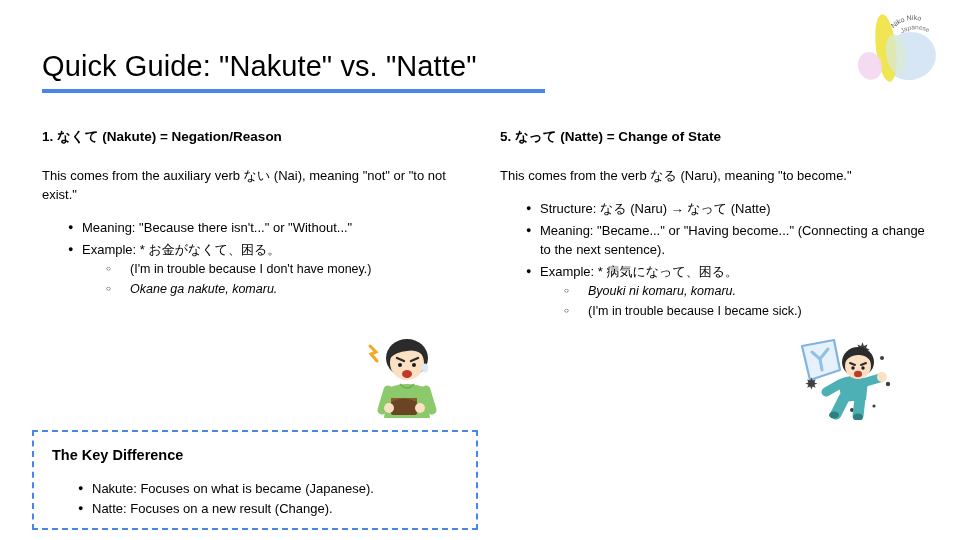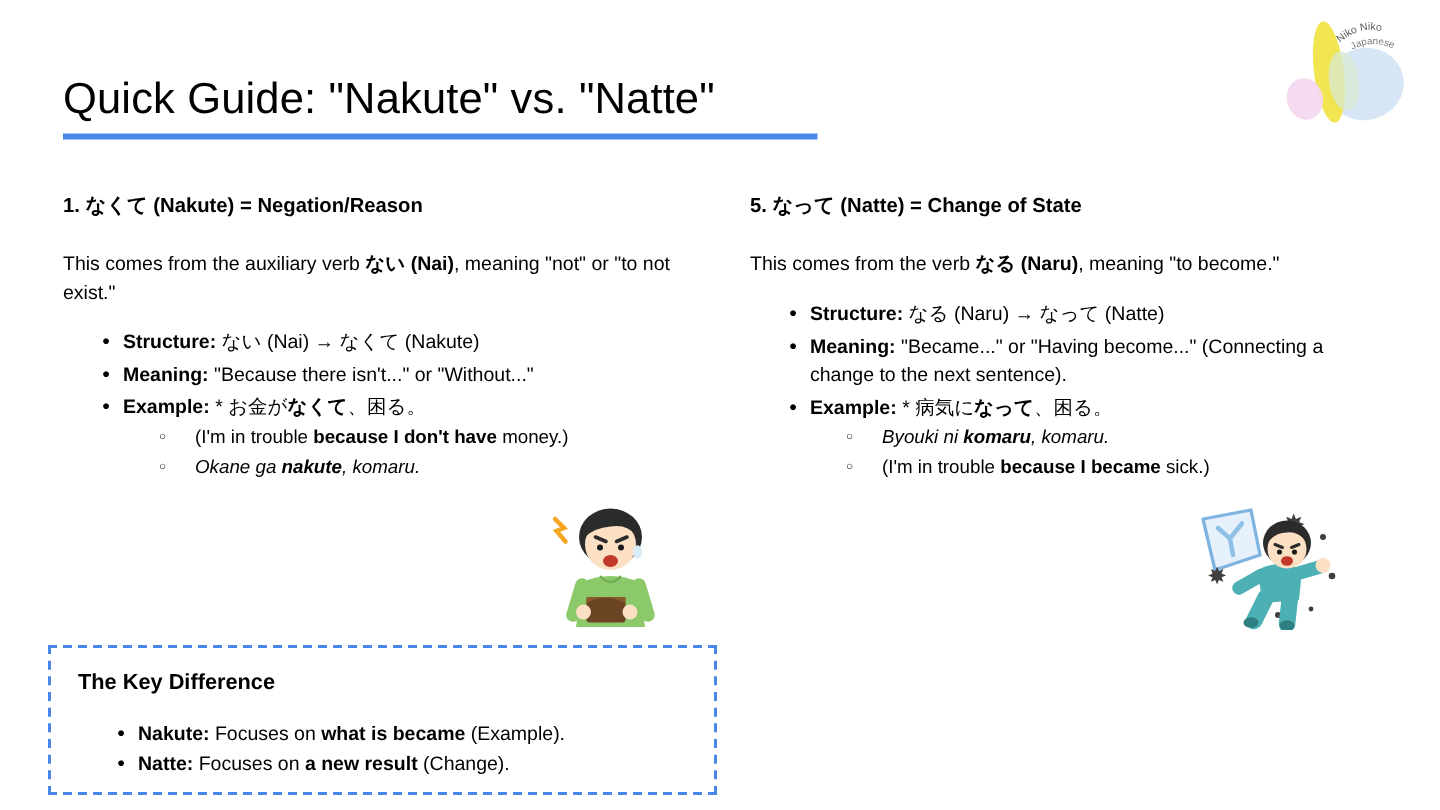--- a/index.html
+++ b/index.html
@@ -108,21 +108,21 @@
   ul.lvl2 > li::before {
     content: "\25CB";
     position: absolute;
     left: 0;
     top: 0;
     font-size: 8px;
     line-height: 20px;
     color: #000;
   }
 
-  b, .b { font-weight: bold; }
+  b, .b { font-weight: normal; }
   i, .i { font-style: italic; }
 
   
   .illus { position: absolute; }
   .illus-wallet { left: 362px; top: 334px; width: 82px; height: 86px; }
   .illus-sick   { left: 796px; top: 336px; width: 100px; height: 84px; }
   .illus svg { display: block; }
 
   
   .keybox {
@@ -176,21 +176,20 @@
     <div class="title">Quick Guide: "Nakute" vs. "Natte"</div>
     <div class="title-rule"></div>
   </div>
 
   <div class="col col-left">
     <div class="section-head">1. なくて (Nakute) = Negation/Reason</div>
 
     <p class="intro"><span>This comes from the auxiliary verb </span><b>ない (Nai)</b><span>, meaning "not" or "to not exist."</span></p>
 
     <ul class="lvl1">
-      <li><b>Structure:</b><span> ない (Nai) → なくて (Nakute)</span></li>
 
       <li><b>Meaning:</b><span> "Because there isn't..." or "Without..."</span></li>
 
       <li><b>Example:</b><span> * お金が</span><b>なくて</b><span>、困る。</span>
 
         <ul class="lvl2">
           <li><span>(I'm in trouble </span><b>because I don't have</b><span> money.)</span></li>
           <li><i>Okane ga </i><i class="b">nakute</i><i>, komaru.</i></li>
         </ul>
       </li>
@@ -287,18 +286,18 @@
       <ellipse cx="62" cy="38" rx="4" ry="3.2" fill="#c0392b"></ellipse>
 
       <ellipse cx="38" cy="79" rx="5" ry="3.5" fill="#2f7e82"></ellipse>
       <ellipse cx="62" cy="81" rx="5" ry="3.5" fill="#2f7e82"></ellipse>
     </svg>
   </div>
 
   <div class="keybox">
     <div class="keybox-title">The Key Difference</div>
     <ul class="lvl1">
-      <li><b>Nakute:</b><span> Focuses on </span><b>what is became</b><span> (Example).</span></li>
+      <li><b>Nakute:</b><span> Focuses on </span><b>what is became</b><span> (Japanese).</span></li>
       <li><b>Natte:</b><span> Focuses on </span><b>a new result</b><span> (Change).</span></li>
     </ul>
   </div>
 
 </div>
 
 </body></html>

